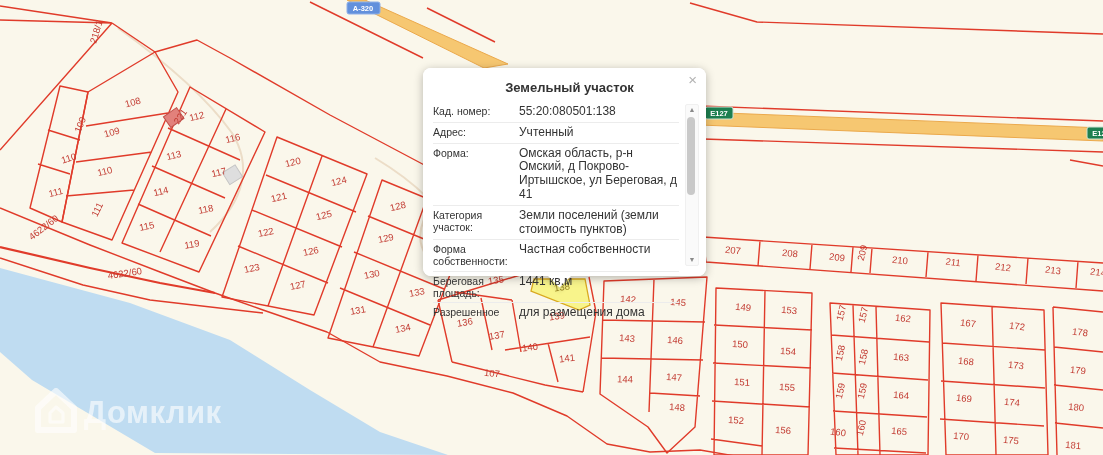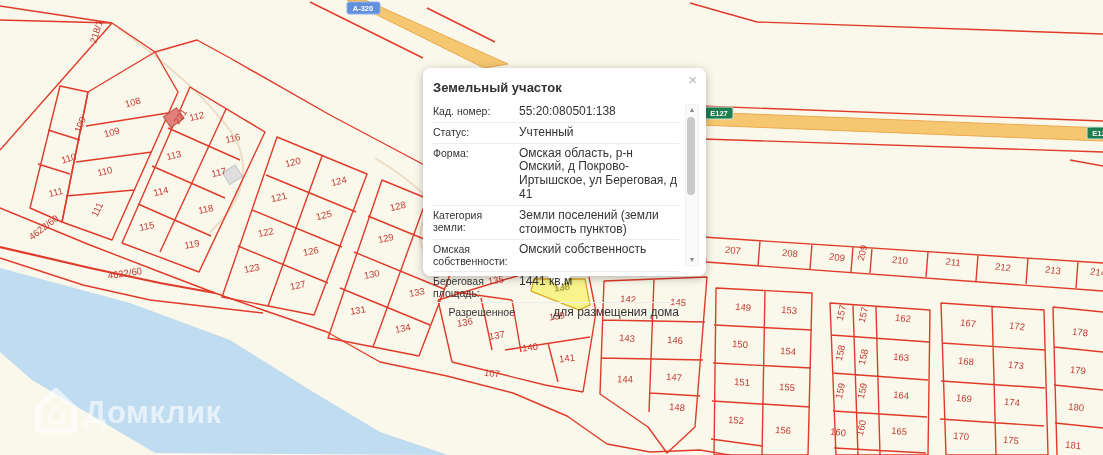--- a/index.html
+++ b/index.html
@@ -12,27 +12,27 @@
   .badge-text{fill:#ffffff;font-size:7.5px;font-weight:bold;font-family:"Liberation Sans",sans-serif;}
   
   .popup{position:absolute;left:423px;top:68px;width:283px;height:208px;
          background:#ffffff;border-radius:8px;
          box-shadow:0 2px 10px rgba(0,0,0,.28);z-index:10;}
   .popup .tail{position:absolute;left:128px;top:199px;width:17px;height:17px;
          background:#ffffff;transform:rotate(45deg);z-index:9;
          box-shadow:3px 3px 5px rgba(0,0,0,.12);}
   .popup-inner{position:relative;z-index:11;width:100%;height:100%;background:#fff;
          border-radius:8px;padding:8px 0 0 10px;box-sizing:border-box;}
-  .popup-title{text-align:left;font-size:13px;font-weight:bold;color:#333;
+  .popup-title{text-align:center;font-size:13px;font-weight:bold;color:#333;
          padding:4px 0 7px 0;}
   .popup-close{position:absolute;right:9px;top:4px;color:#b3b3b3;font-size:15px;
          line-height:15px;cursor:pointer;z-index:12;}
   .rows{width:246px;}
   .row{display:flex;border-bottom:1px solid #ececec;padding:3px 0;}
-  .row:last-child{border-bottom:none;text-align:right;}
+  .row:last-child{border-bottom:none;}
   .row .lab{width:82px;flex:0 0 82px;font-size:10.5px;color:#333;line-height:1.15;}
   .row .val{flex:1;font-size:12px;color:#333;line-height:1.15;padding-left:4px;}
   .scrollbar{position:absolute;right:7px;top:36px;bottom:10px;width:12px;z-index:12;
          background:#fafafa;border:1px solid #f0f0f0;border-radius:2px;}
   .scroll-arrow{position:absolute;left:0;width:100%;text-align:center;color:#8a8a8a;
          font-size:7px;line-height:10px;cursor:pointer;}
   .scroll-arrow.up{top:0;}
   .scroll-arrow.down{bottom:0;}
   .scroll-thumb{position:absolute;left:1px;top:12px;width:8px;height:78px;
          background:#c9c9c9;border-radius:4px;cursor:pointer;}
@@ -219,34 +219,34 @@
   <div class="tail"></div>
   <div class="popup-inner">
     <div class="popup-close">×</div>
     <div class="popup-title">Земельный участок</div>
     <div class="rows">
       <div class="row">
         <div class="lab">Кад. номер:</div>
         <div class="val">55:20:080501:138</div>
       </div>
       <div class="row">
-        <div class="lab">Статус:</div>
+        <div class="lab">Адрес:</div>
         <div class="val">Учтенный</div>
       </div>
       <div class="row">
         <div class="lab">Форма:</div>
         <div class="val">Омская область, р-н Омский, д Покрово-Иртышское, ул Береговая, д 41</div>
       </div>
       <div class="row">
-        <div class="lab">Категория земли:</div>
+        <div class="lab">Категория участок:</div>
         <div class="val">Земли поселений (земли стоимость пунктов)</div>
       </div>
       <div class="row">
-        <div class="lab">Омская собственности:</div>
-        <div class="val">Омский собственность</div>
+        <div class="lab">Форма собственности:</div>
+        <div class="val">Частная собственности</div>
       </div>
       <div class="row">
         <div class="lab">Береговая площадь:</div>
         <div class="val">1441 кв.м</div>
       </div>
       <div class="row">
         <div class="lab">Разрешенное</div>
         <div class="val">для размещения дома</div>
       </div>
     </div>

